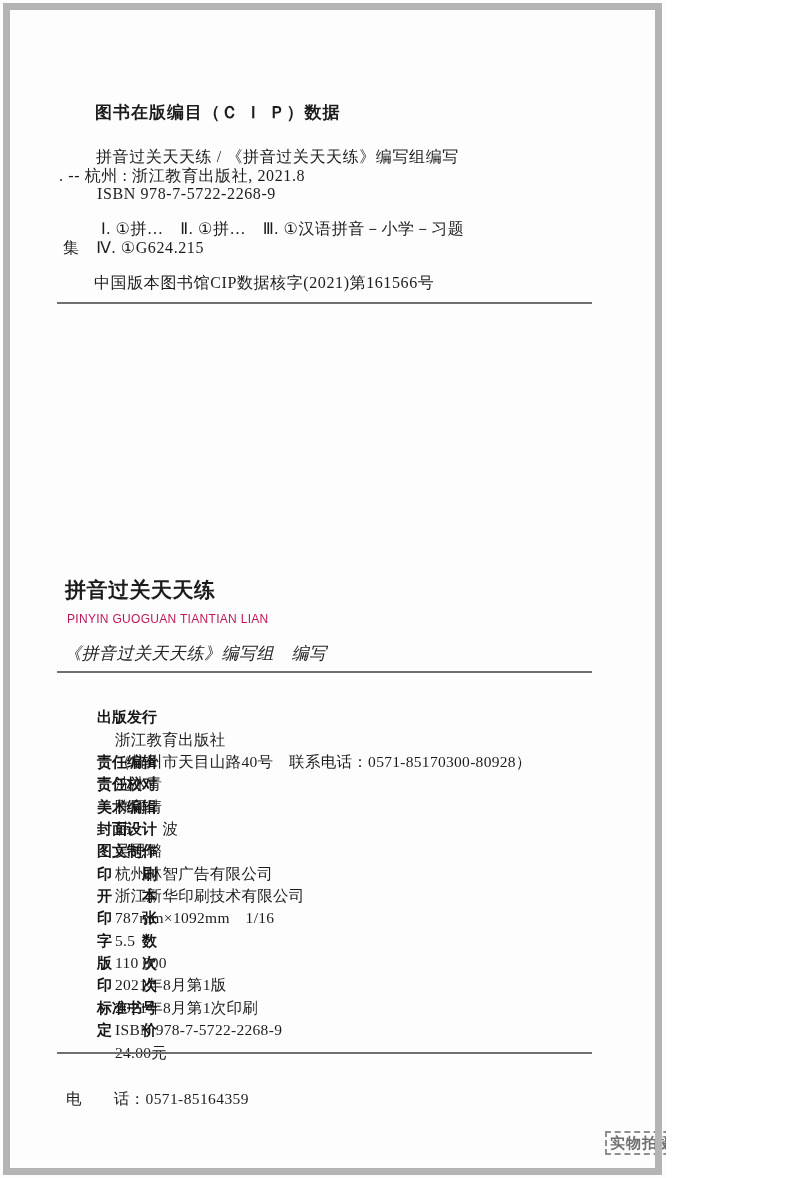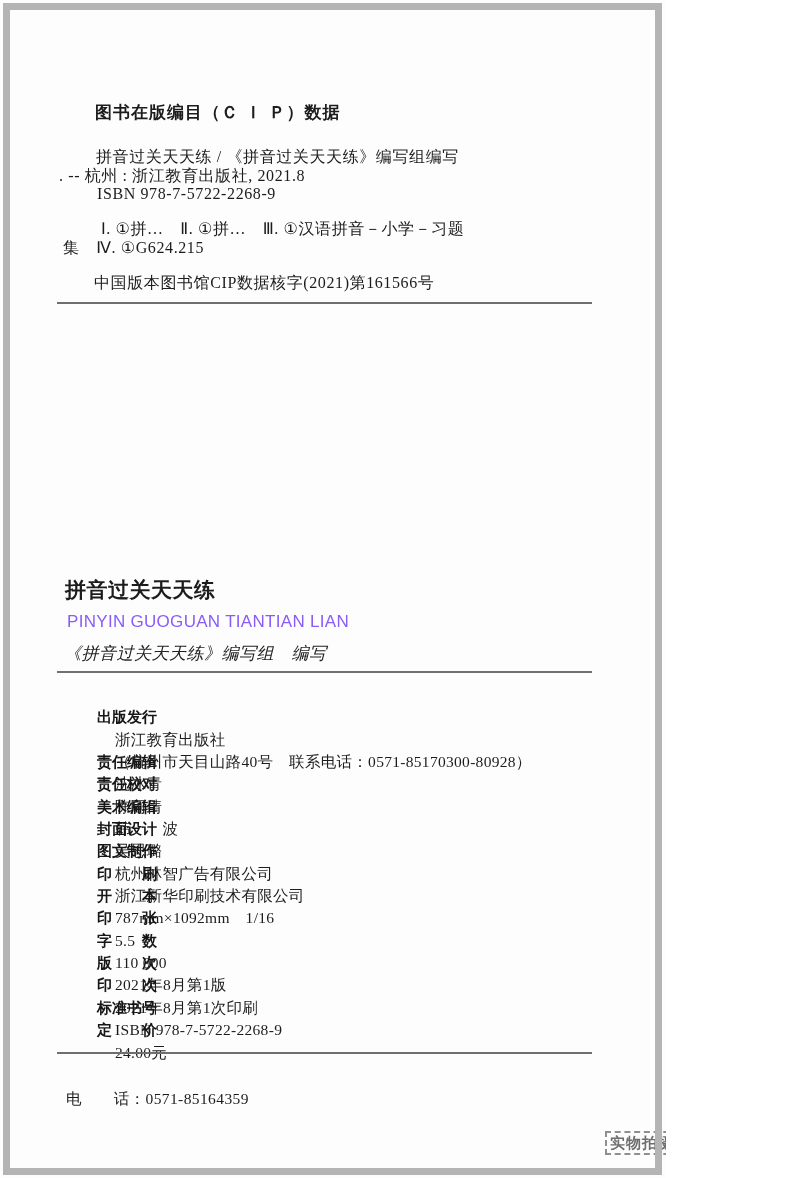--- a/index.html
+++ b/index.html
@@ -49,21 +49,21 @@
   .rule-2 { top: 671px; }
   .rule-3 { top: 1052px; }
 
   
   .book-title {
     left: 65px; top: 576px;
     font-size: 21px; font-weight: 700; letter-spacing: 0.5px;
   }
   .book-pinyin {
     left: 67px; top: 612px;
-    font-size: 17px; color: #8b5cf6; letter-spacing: 0.3px;
+    font-size: 12px; color: #be185d; letter-spacing: 0.3px;
   }
   .book-byline {
     left: 64px; top: 636px;
     font-size: 17px; font-style: italic; letter-spacing: 0.5px; color: #222222; margin-top: 6px;
   }
 
   
   .colophon {
     position: absolute;
     left: 67px; top: 684px; width: 540px;

